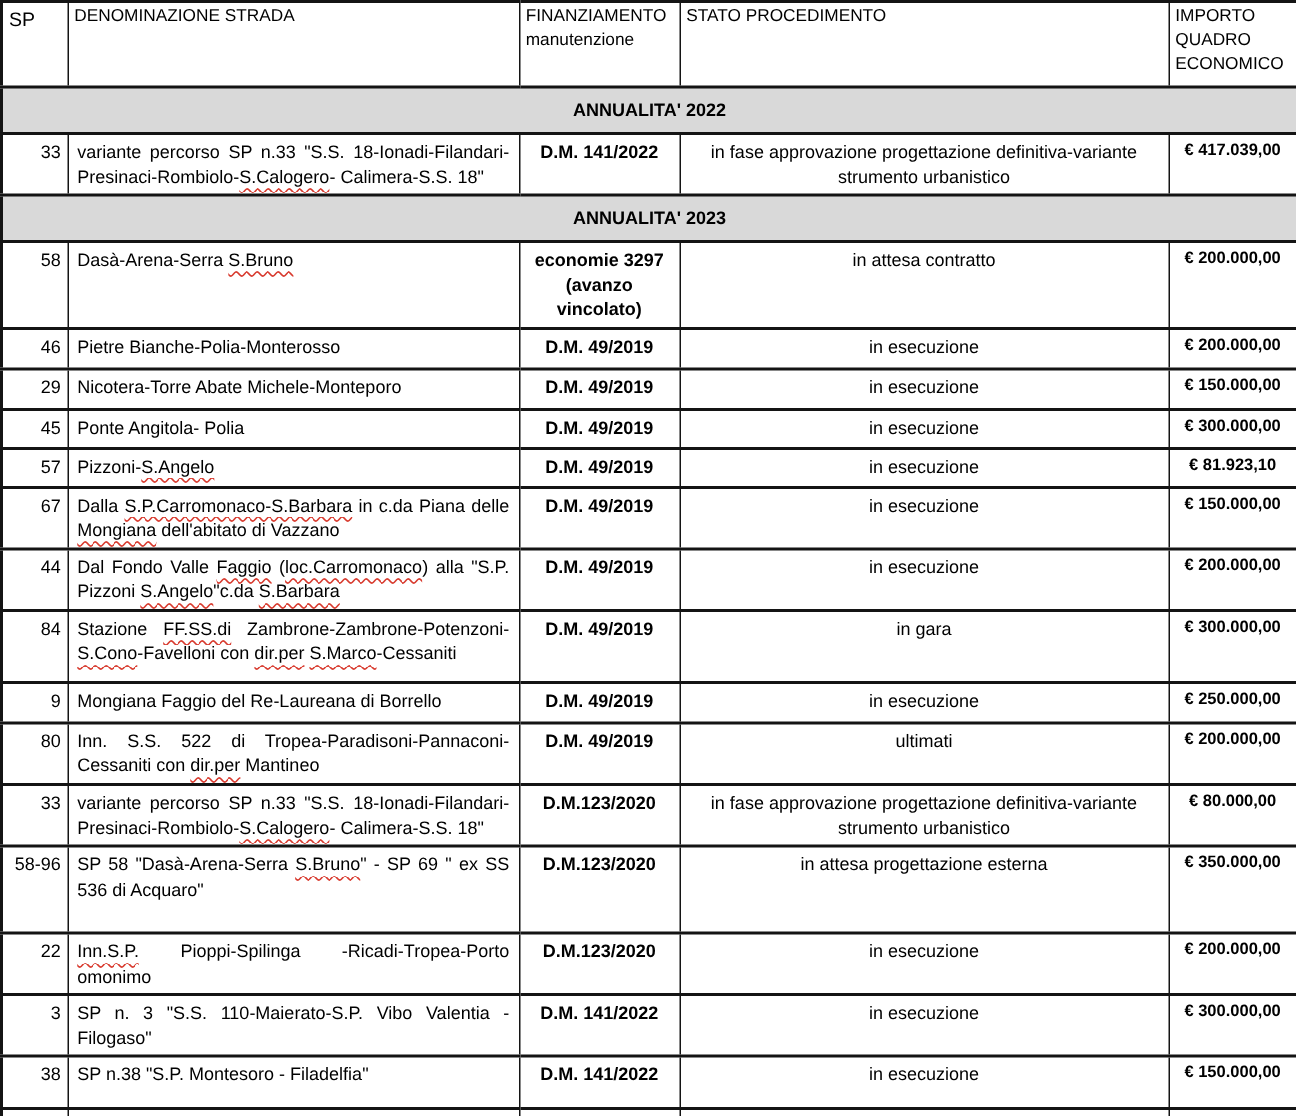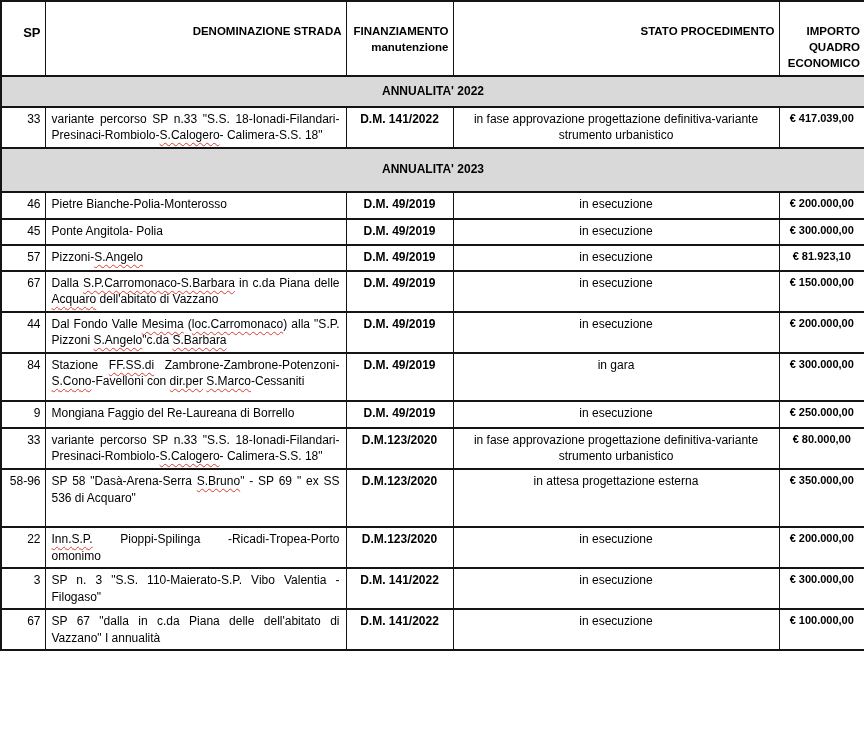--- a/index.html
+++ b/index.html
@@ -17,25 +17,25 @@
     border-top:2px solid #141414;
     border-bottom:2px solid #141414;
     vertical-align:top;
     font-size:12px;
     line-height:1.38;
     padding:3px 4px;
     box-sizing:border-box;
   }
   thead tr { height:57px; }
   th {
-    font-weight:bold;
-    text-align:right;
+    font-weight:normal;
+    text-align:left;
     font-size:11.5px;
     white-space:pre-line;
-    padding-top:22px;
+    padding-top:2px;
   }
   .col-w-sp   { width:44px; }
   .col-w-str  { width:301px; }
   .col-w-fin  { width:107px; }
   .col-w-sta  { width:326px; }
   .col-w-imp  { width:86px; }
   td.cell-sp    { text-align:right; }
   td.cell-strada{ text-align:justify; padding-left:6px; padding-right:6px; }
   td.cell-fin   { text-align:center; font-weight:bold; white-space:pre-line; }
   td.cell-stato { text-align:center; }
@@ -83,71 +83,93 @@
         <tr class="section-row" style="height: 31px; padding-left: 37px;">
           <td colspan="5">ANNUALITA' 2022</td>
         </tr>
         <tr style="height: 39px;">
           <td class="cell-sp">33</td>
           <td class="cell-strada">variante percorso SP n.33 "S.S. 18-Ionadi-Filandari-Presinaci-Rombiolo-<span class="sq">S.Calogero</span>- Calimera-S.S. 18"</td>
           <td class="cell-fin">D.M. 141/2022</td>
           <td class="cell-stato">in fase approvazione progettazione definitiva-variante strumento urbanistico</td>
           <td class="cell-imp">€ 417.039,00</td>
         </tr>
-        <tr class="section-row" style="height: 44px;">
+        <tr class="section-row" style="height: 31px;">
           <td colspan="5">ANNUALITA' 2023</td>
+        </tr>
+        <tr style="height: 47px;">
+          <td class="cell-sp">58</td>
+          <td class="cell-strada">Dasà-Arena-Serra <span class="sq">S.Bruno</span></td>
+          <td class="cell-fin">economie 3297
+(avanzo vincolato)</td>
+          <td class="cell-stato">in attesa contratto</td>
+          <td class="cell-imp">€ 200.000,00</td>
         </tr>
         <tr style="height: 27px;">
           <td class="cell-sp">46</td>
           <td class="cell-strada">Pietre Bianche-Polia-Monterosso</td>
           <td class="cell-fin">D.M. 49/2019</td>
           <td class="cell-stato">in esecuzione</td>
           <td class="cell-imp">€ 200.000,00</td>
         </tr>
+        <tr style="height: 27px;">
+          <td class="cell-sp">29</td>
+          <td class="cell-strada">Nicotera-Torre Abate Michele-Monteporo</td>
+          <td class="cell-fin">D.M. 49/2019</td>
+          <td class="cell-stato">in esecuzione</td>
+          <td class="cell-imp">€ 150.000,00</td>
+        </tr>
         <tr style="height: 26px;">
           <td class="cell-sp">45</td>
           <td class="cell-strada">Ponte Angitola- Polia</td>
           <td class="cell-fin">D.M. 49/2019</td>
           <td class="cell-stato">in esecuzione</td>
           <td class="cell-imp">€ 300.000,00</td>
         </tr>
         <tr style="height: 26px;">
           <td class="cell-sp">57</td>
           <td class="cell-strada">Pizzoni-<span class="sq">S.Angelo</span></td>
           <td class="cell-fin">D.M. 49/2019</td>
           <td class="cell-stato">in esecuzione</td>
           <td class="cell-imp">€ 81.923,10</td>
         </tr>
         <tr style="height: 34px;">
           <td class="cell-sp">67</td>
-          <td class="cell-strada">Dalla <span class="sq">S.P.Carromonaco-S.Barbara</span> in c.da Piana delle <span class="sq">Acquaro</span> dell'abitato di Vazzano</td>
+          <td class="cell-strada">Dalla <span class="sq">S.P.Carromonaco-S.Barbara</span> in c.da Piana delle <span class="sq">Mongiana</span> dell'abitato di Vazzano</td>
           <td class="cell-fin">D.M. 49/2019</td>
           <td class="cell-stato">in esecuzione</td>
           <td class="cell-imp">€ 150.000,00</td>
         </tr>
         <tr style="height: 37px;">
           <td class="cell-sp">44</td>
-          <td class="cell-strada">Dal Fondo Valle <span class="sq">Mesima</span> (<span class="sq">loc.Carromonaco</span>) alla "S.P. Pizzoni <span class="sq">S.Angelo</span>"c.da <span class="sq">S.Barbara</span></td>
+          <td class="cell-strada">Dal Fondo Valle <span class="sq">Faggio</span> (<span class="sq">loc.Carromonaco</span>) alla "S.P. Pizzoni <span class="sq">S.Angelo</span>"c.da <span class="sq">S.Barbara</span></td>
           <td class="cell-fin">D.M. 49/2019</td>
           <td class="cell-stato">in esecuzione</td>
           <td class="cell-imp">€ 200.000,00</td>
         </tr>
         <tr style="height: 48px;">
           <td class="cell-sp">84</td>
           <td class="cell-strada">Stazione <span class="sq">FF.SS.di</span> Zambrone-Zambrone-Potenzoni-<span class="sq">S.Cono</span>-Favelloni con <span class="sq">dir.per</span> <span class="sq">S.Marco</span>-Cessaniti</td>
           <td class="cell-fin">D.M. 49/2019</td>
           <td class="cell-stato">in gara</td>
           <td class="cell-imp">€ 300.000,00</td>
         </tr>
         <tr style="height: 27px;">
           <td class="cell-sp">9</td>
           <td class="cell-strada">Mongiana Faggio del Re-Laureana di Borrello</td>
           <td class="cell-fin">D.M. 49/2019</td>
           <td class="cell-stato">in esecuzione</td>
           <td class="cell-imp">€ 250.000,00</td>
+        </tr>
+        <tr style="height: 36px;">
+          <td class="cell-sp">80</td>
+          <td class="cell-strada">Inn. S.S. 522 di Tropea-Paradisoni-Pannaconi-Cessaniti con <span class="sq">dir.per</span> Mantineo</td>
+          <td class="cell-fin">D.M. 49/2019</td>
+          <td class="cell-stato">ultimati</td>
+          <td class="cell-imp">€ 200.000,00</td>
         </tr>
         <tr style="height: 37px;">
           <td class="cell-sp">33</td>
           <td class="cell-strada">variante percorso SP n.33 "S.S. 18-Ionadi-Filandari-Presinaci-Rombiolo-<span class="sq">S.Calogero</span>- Calimera-S.S. 18"</td>
           <td class="cell-fin">D.M.123/2020</td>
           <td class="cell-stato">in fase approvazione progettazione definitiva-variante strumento urbanistico</td>
           <td class="cell-imp">€ 80.000,00</td>
         </tr>
         <tr style="height: 58px;">
           <td class="cell-sp">58-96</td>
@@ -163,20 +185,27 @@
           <td class="cell-stato">in esecuzione</td>
           <td class="cell-imp">€ 200.000,00</td>
         </tr>
         <tr style="height: 39px;">
           <td class="cell-sp">3</td>
           <td class="cell-strada">SP n. 3 "S.S. 110-Maierato-S.P. Vibo Valentia - Filogaso"</td>
           <td class="cell-fin">D.M. 141/2022</td>
           <td class="cell-stato">in esecuzione</td>
           <td class="cell-imp">€ 300.000,00</td>
         </tr>
+        <tr style="height: 35px;">
+          <td class="cell-sp">38</td>
+          <td class="cell-strada">SP n.38 "S.P. Montesoro - Filadelfia"</td>
+          <td class="cell-fin">D.M. 141/2022</td>
+          <td class="cell-stato">in esecuzione</td>
+          <td class="cell-imp">€ 150.000,00</td>
+        </tr>
         <tr style="height: 41px;">
           <td class="cell-sp">67</td>
           <td class="cell-strada">SP 67 "dalla  in c.da Piana delle  dell'abitato di Vazzano" I annualità</td>
           <td class="cell-fin">D.M. 141/2022</td>
           <td class="cell-stato">in esecuzione</td>
           <td class="cell-imp">€ 100.000,00</td>
         </tr>
       </tbody>
   </table>
 </div>

